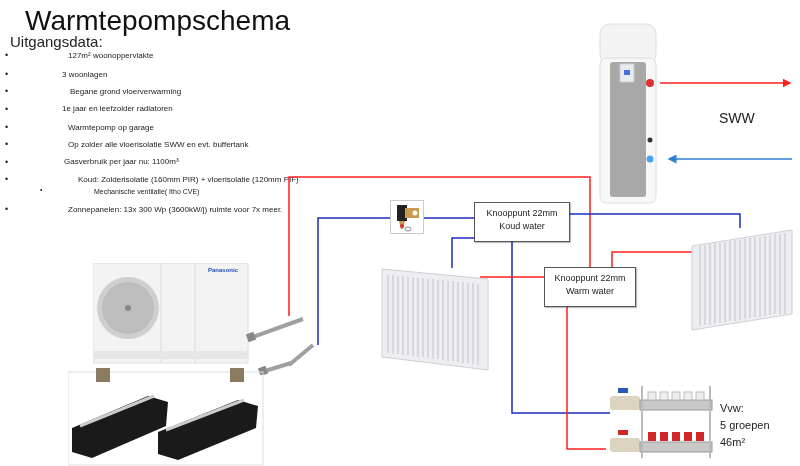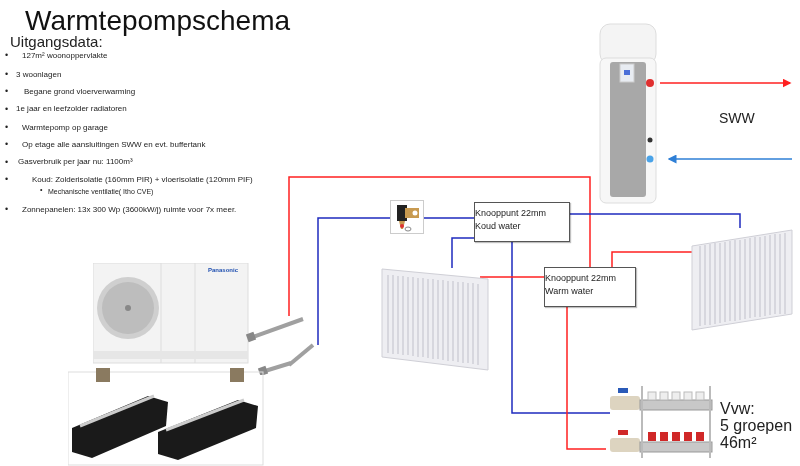--- a/index.html
+++ b/index.html
@@ -1,25 +1,25 @@
 <!DOCTYPE html>
 <html><head>
 <meta charset="utf-8">
 <style>
   html, body { margin:0; padding:0; background:#fff; }
   body { width:800px; height:466px; position:relative; overflow:hidden; font-family:"Liberation Sans", "DejaVu Sans", sans-serif; color:#222; }
   .title { position:absolute; left:25px; top:5px; font-size:28px; color:#111; font-weight:normal; }
   .subtitle { position:absolute; left:10px; top:33px; font-size:15px; }
   .list { position:absolute; left:0; top:0; font-size:8px; }
-  .li { position:absolute; white-space:nowrap; }
+  .li { position:absolute; white-space:nowrap;margin-left:46px; }
   .bullet { position:absolute; left:5px; font-size:9px; }
   svg.pipes { position:absolute; left:0; top:0; }
-  .box { position:absolute; background:#fff; border:1px solid #555; font-size:9px; text-align:left; line-height:13px; box-shadow:1px 1px 1px rgba(0,0,0,.25); }
+  .box { position:absolute; background:#fff; border:1px solid #555; font-size:9px; text-align:center; line-height:13px; box-shadow:1px 1px 1px rgba(0,0,0,.25); }
   .sww { position:absolute; left:719px; top:110px; font-size:14px; }
-  .vvw { position:absolute; left:720px; top:400px; font-size:16px; line-height:17px; }
+  .vvw { position:absolute; left:720px; top:400px; font-size:11px; line-height:17px; }
   .vvw div { white-space:nowrap; }
   .img { position:absolute; }
 </style>
 </head>
 <body>
 
 <div class="title">Warmtepompschema</div>
 <div class="subtitle">Uitgangsdata:</div>
 
 <div class="list">
@@ -27,21 +27,21 @@
   <div class="li" style="left:22px;top:51px">127m² woonoppervlakte</div>
   <div class="bullet" style="top:69px">•</div>
   <div class="li" style="left:16px;top:70px">3  woonlagen</div>
   <div class="bullet" style="top:86px">•</div>
   <div class="li" style="left:24px;top:87px">Begane grond vloerverwarming</div>
   <div class="bullet" style="top:104px">•</div>
   <div class="li" style="left:16px;top:104px">1e  jaar en leefzolder radiatoren</div>
   <div class="bullet" style="top:122px">•</div>
   <div class="li" style="left:22px;top:123px">Warmtepomp op garage</div>
   <div class="bullet" style="top:139px">•</div>
-  <div class="li" style="left:22px;top:140px">Op etage alle aansluitingen SWW  en evt. buffertank</div>
+  <div class="li" style="left:22px;top:140px">Op zolder alle vloerisolatie SWW  en evt. buffertank</div>
   <div class="bullet" style="top:157px">•</div>
   <div class="li" style="left:18px;top:157px">Gasverbruik per jaar  nu: 1100m³</div>
   <div class="bullet" style="top:174px">•</div>
   <div class="li" style="left:32px;top:175px">Koud: Zolderisolatie (160mm PIR) + vloerisolatie (120mm PIF)</div>
   <div class="bullet" style="left:40px;top:186px;font-size:7px">•</div>
   <div class="li" style="left:48px;top:188px;font-size:7px">Mechanische ventilatie( Itho CVE)</div>
   <div class="bullet" style="top:204px">•</div>
   <div class="li" style="left:22px;top:205px">Zonnepanelen: 13x 300 Wp  (3600kW/j)  ruimte voor 7x meer.</div>
 </div>
 

